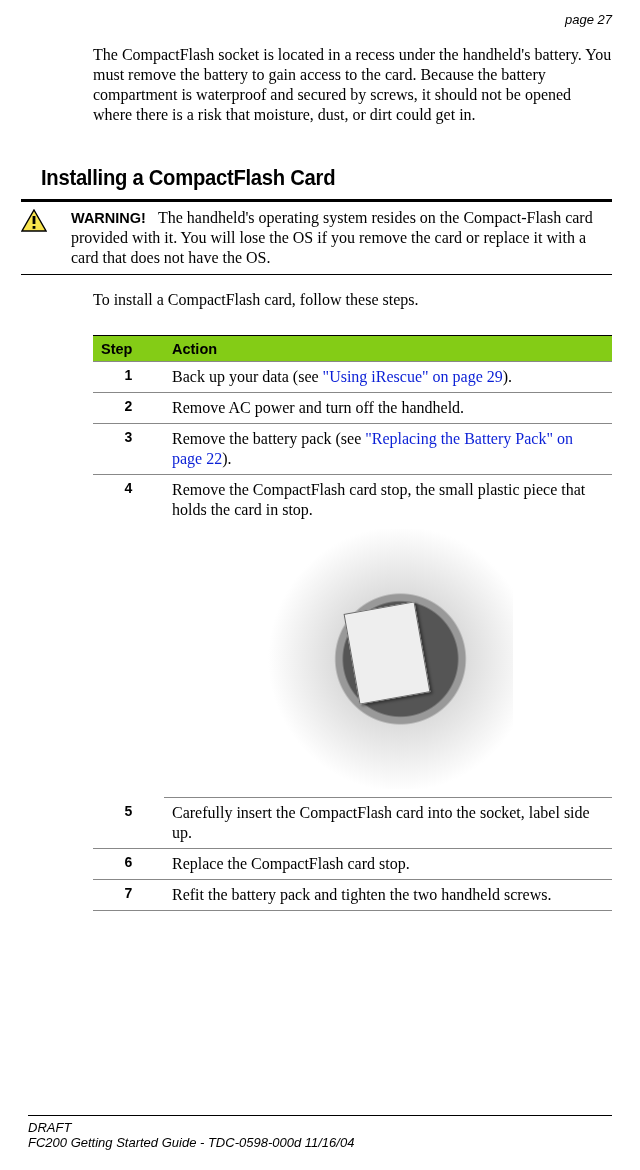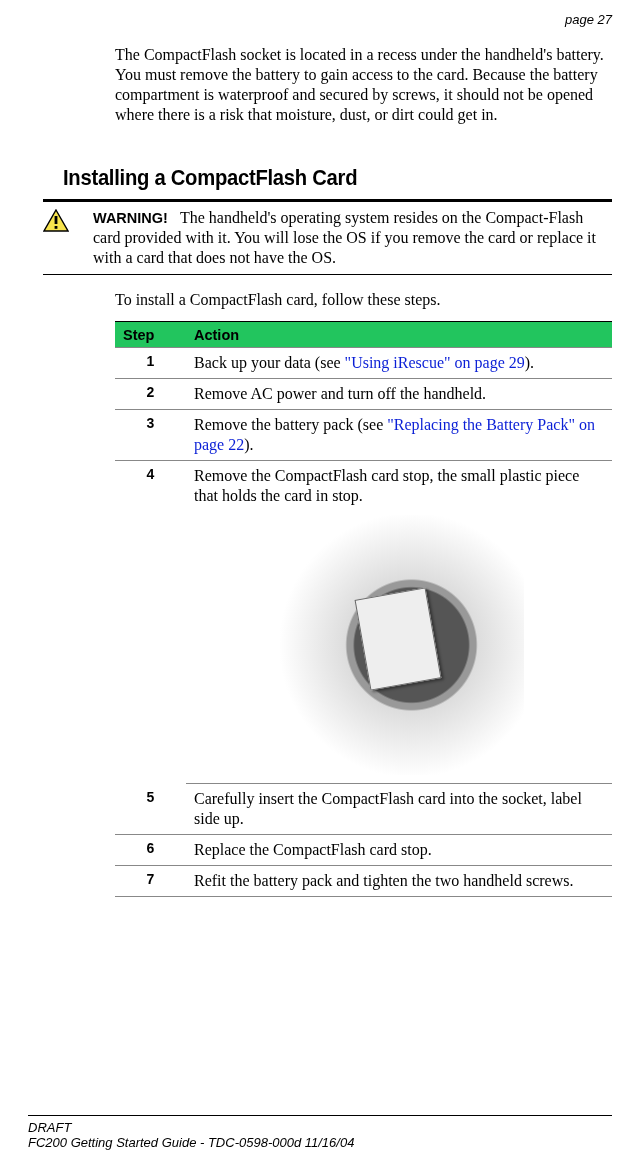--- a/index.html
+++ b/index.html
@@ -8,21 +8,21 @@
     width: 640px;
     background: #fff;
     font-family: "Times New Roman", Times, serif;
     color: #000;
   }
   .page {
     width: 640px;
     height: 1170px;
     position: relative;
     box-sizing: border-box;
-    padding: 12px 28px 0 43px;
+    padding: 12px 28px 0 21px;
   }
   .page-number {
     text-align: right;
     font-style: italic;
     font-family: Arial, Helvetica, sans-serif;
     font-size: 13px;
     margin-bottom: 18px;
   }
   .intro {
     margin-left: 72px;
@@ -66,30 +66,30 @@
     font-family: Arial, Helvetica, sans-serif;
     font-weight: 900;
     font-size: 14.5px;
   }
   .warning-text {
     display: inline;
   }
   .lead-in {
     margin-left: 72px;
     font-size: 16px;
-    margin-bottom: 12px;
+    margin-bottom: 26px;
   }
   table.steps {
     width: calc(100% - 72px);
     margin-left: 72px;
     border-collapse: collapse;
     font-size: 16px;
   }
   table.steps th {
-    background: #22c55e;
+    background: #84cc16;
     font-family: Arial, Helvetica, sans-serif;
     font-weight: 900;
     font-size: 14.5px;
     text-align: left;
     padding: 5px 8px 4px 8px;
     border-top: 1px solid #000;
     border-bottom: 1px solid #888;
   }
   table.steps th.step-col {
     width: 55px;

